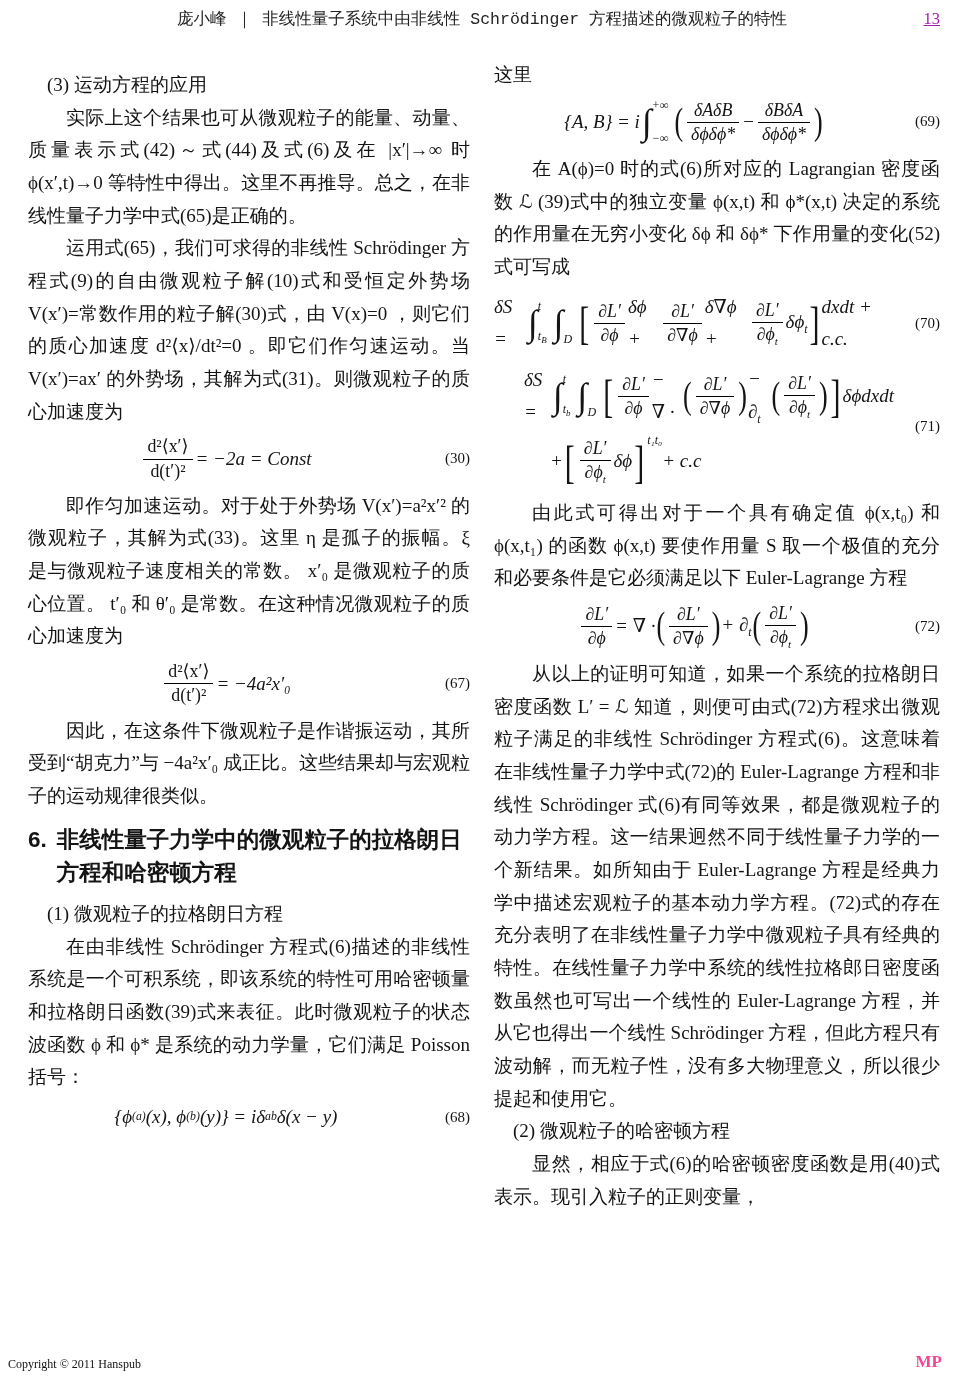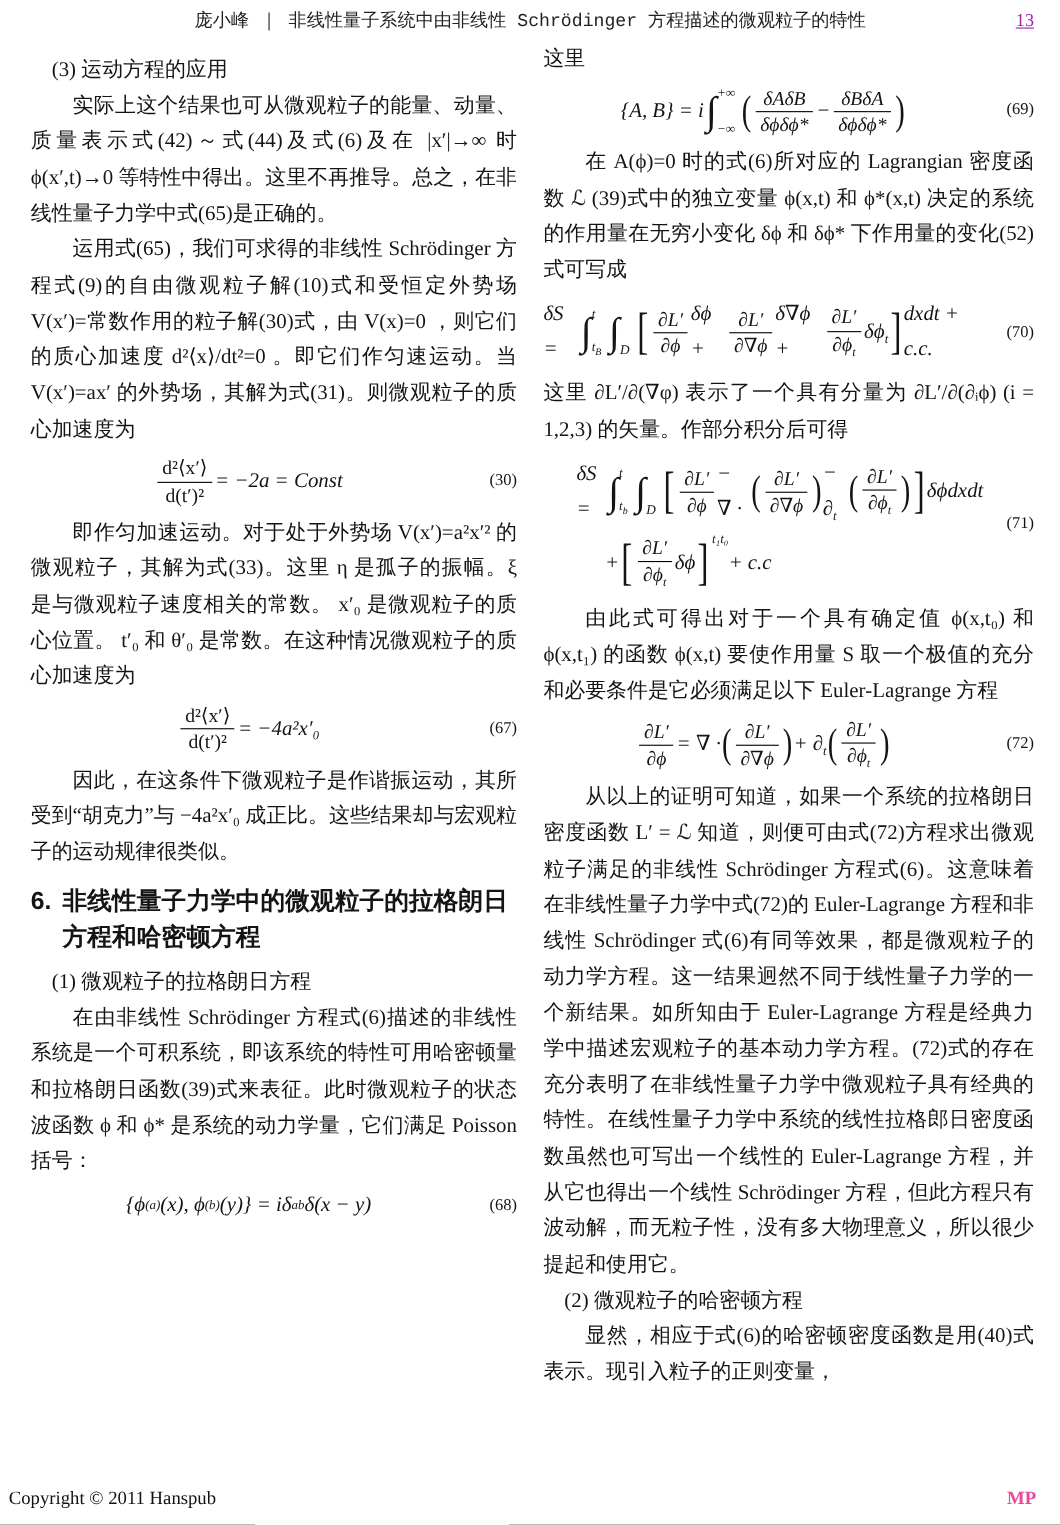--- a/index.html
+++ b/index.html
@@ -8,21 +8,21 @@
     background:#ffffff; overflow:hidden;
     font-family:"Liberation Serif","DejaVu Serif","DejaVu Sans",serif;
     color:#141414;
   }
   
   .hdr { position:absolute; top:8px; left:0; right:0; height:26px; }
   .hdr-title { text-align:center; font-size:16.5px; color:#222;font-family:Liberation Mono, monospace; }
   .hdr-page { position:absolute; right:24px; top:1px; font-size:16.5px; color:#a21caf;text-decoration:underline; }
 
   
-  .col { position:absolute; font-size:19px; line-height:1.72; text-align:justify; }
+  .col { position:absolute; font-size:19px; line-height:1.72; text-align:justify;margin-top:21px; }
   .col-l { left:28px;  top:48px; width:442px; }
   .col-r { left:494px; top:38px; width:446px; }
 
   .col p { margin:0; text-indent:2em; }
   .col p.item { text-indent:1em; }
   .col p.noind { text-indent:0; }
 
   
   .sec-head { display:flex; font-weight:bold; font-size:22.5px; line-height:1.5;
               margin:10px 0 8px 0; text-align:left;
@@ -58,21 +58,21 @@
 
   .eq71-lines { flex:1; display:flex; flex-direction:column; align-items:flex-start;
                 padding-left:30px; }
   .eq71-l1, .eq71-l2 { display:flex; align-items:center; }
   .eq71-l2 { margin-left:26px; margin-top:4px; }
 
   sub { font-size:62%; }
   sup { font-size:62%; }
 
   
-  .ftr-copy { position:absolute; left:8px;  bottom:14px; font-size:17px; color:#111; }
+  .ftr-copy { position:absolute; left:8px;  bottom:14px; font-size:12px; color:#111; }
   .ftr-mark { position:absolute; right:22px; bottom:14px; font-size:17px; font-weight:bold; color:#ec4899; }
 </style>
 </head>
 <body>
 
 <div class="page">
 
   <div class="hdr">
     <div class="hdr-title">庞小峰 ｜ 非线性量子系统中由非线性 Schrödinger 方程描述的微观粒子的特性</div>
     <div class="hdr-page">13</div>
@@ -192,21 +192,20 @@
           <span class="fn">∂L′</span>
           <span class="fd"><span>∂ϕ</span><sub>t</sub></span>
         </span>
         <span><span>δϕ</span><sub>t</sub></span>
         <span class="big">]</span>
         <span>dxdt + c.c.</span>
       </span>
       <span class="eq-n up">(70)</span>
     </div>
 
-    <p class="noind">这里 ∂L′/∂(∇φ) 表示了一个具有分量为 ∂L′/∂(∂ᵢϕ) (i = 1,2,3) 的矢量。作部分积分后可得</p>
 
     <div class="eq m">
       <span class="eq71-lines">
         <span class="eq71-l1">
           <span>δS =</span>
           <span class="int">
             <span class="isym">∫</span>
             <span class="ilims">
               <span class="hi">t</span>
               <span class="lo"><span>t</span><sub>b</sub></span>

